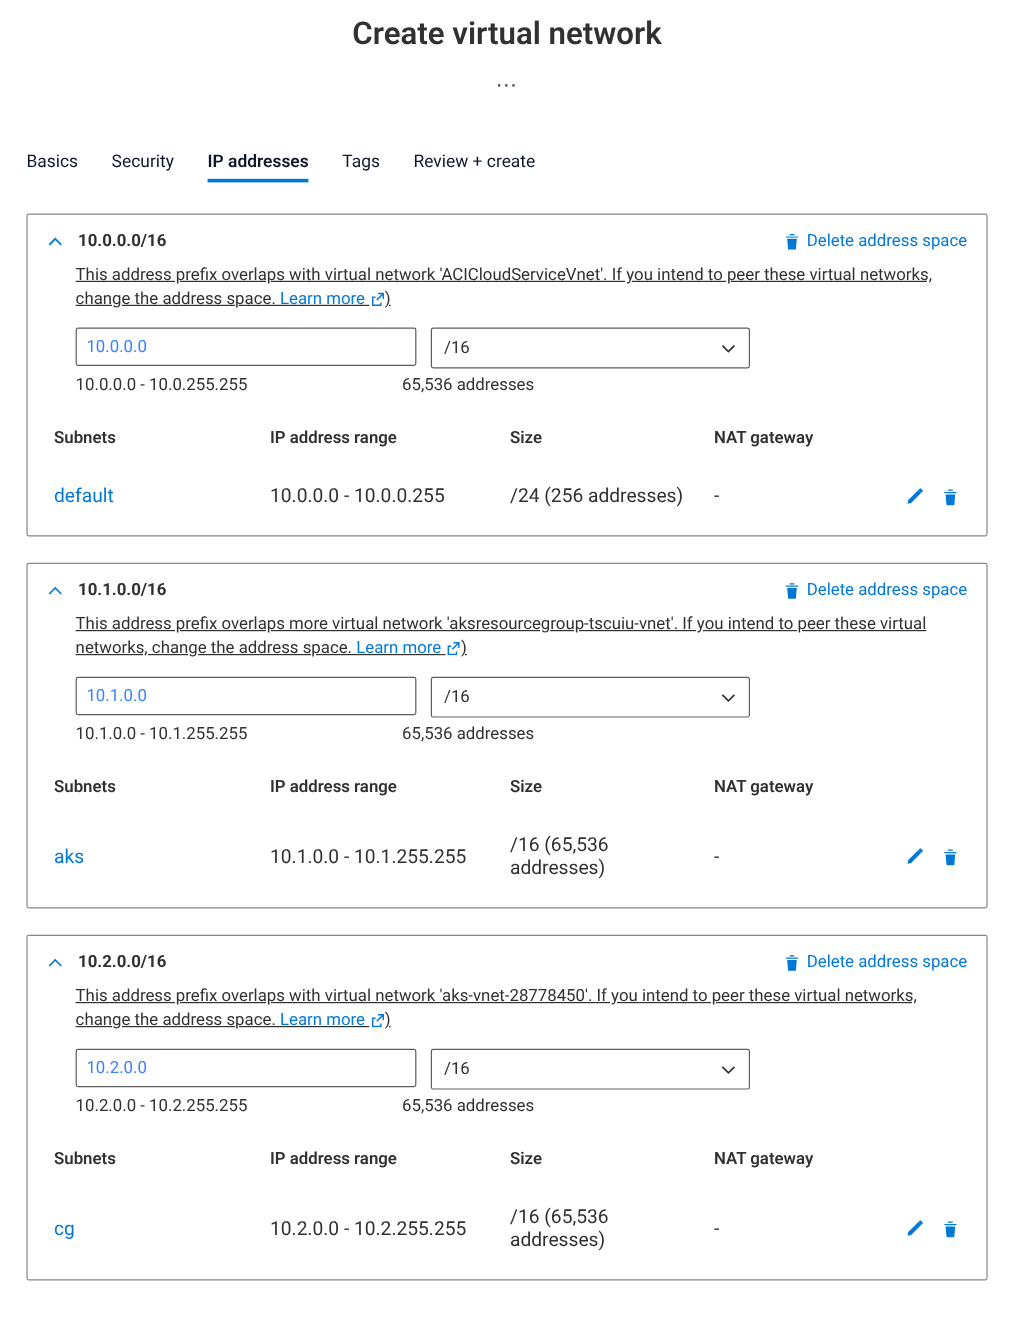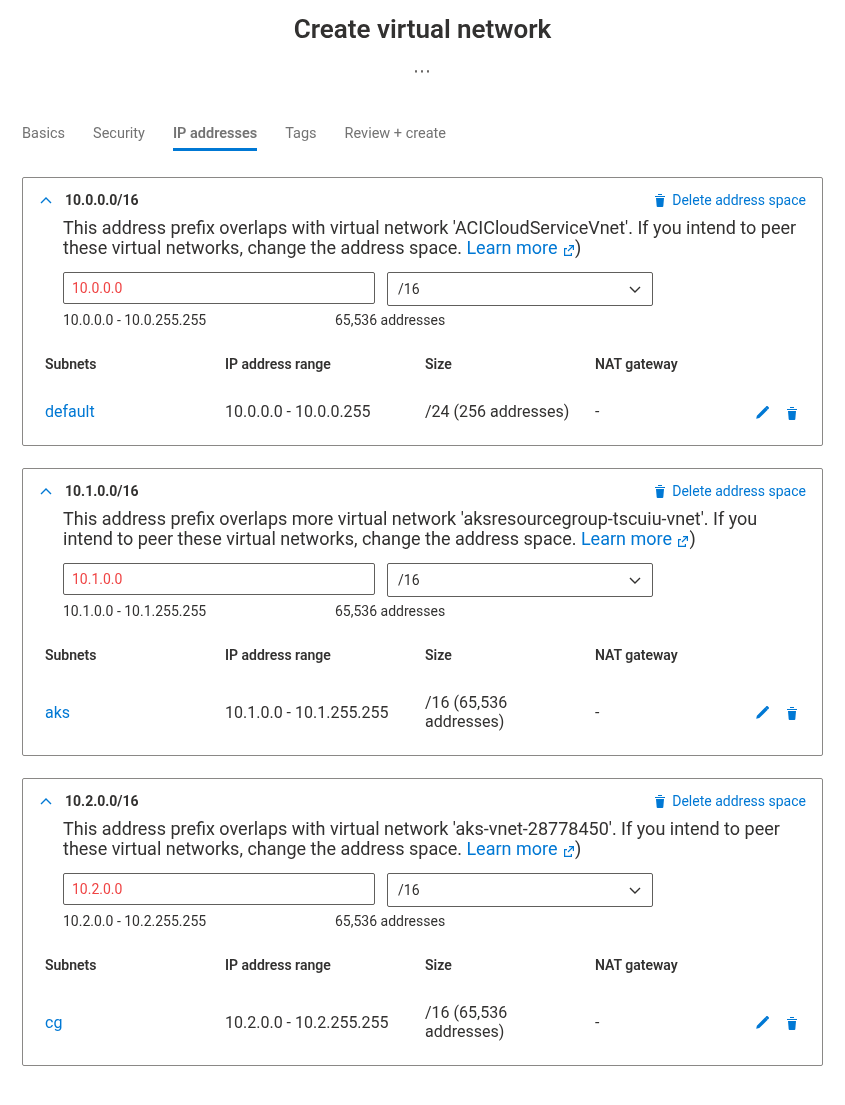--- a/index.html
+++ b/index.html
@@ -30,21 +30,21 @@
   }
   .tabs {
     display: flex;
     gap: 28px;
     margin-top: 44px;
     margin-bottom: 26px;
   }
   .tab {
     padding: 0 0 6px 0;
     cursor: pointer;
-    color: #737373;
+    color: #0f172a;
     font-size: 14.5px;
   }
   .tab.active {
     font-weight: 600;
     border-bottom: 3px solid #0078d4;
   }
   .space-card {
     border: 1px solid #8a8886;
     border-radius: 2px;
     margin-bottom: 22px;
@@ -73,43 +73,44 @@
   .delete-link {
     display: flex;
     align-items: center;
     gap: 6px;
     color: #0078d4;
     cursor: pointer;
     font-size: 14px;
   }
   .delete-link svg { fill: #0078d4; }
   .overlap-msg {
-    font-size: 18px;
+    font-size: 14px;
     line-height: 20px;
     margin: 2px 0 14px 24px;
+    text-decoration: underline;
   }
   .learn-more {
     color: #0078d4;
     cursor: pointer;
   }
   .learn-more svg { vertical-align: -2px; }
   .controls-row {
     display: flex;
     gap: 12px;
     margin-left: 24px;
   }
   .prefix-input {
-    width: 312px;
+    width: 284px;
     height: 32px;
     padding: 0 8px;
     border: 1px solid #605e5c;
     border-radius: 2px;
     font-family: inherit;
     font-size: 14px;
-    color: #ef4444;
+    color: #3b82f6;
   }
   .cidr-select {
     width: 266px;
     height: 32px;
     border: 1px solid #605e5c;
     border-radius: 2px;
     display: flex;
     align-items: center;
     justify-content: space-between;
     padding: 16px 10px;

